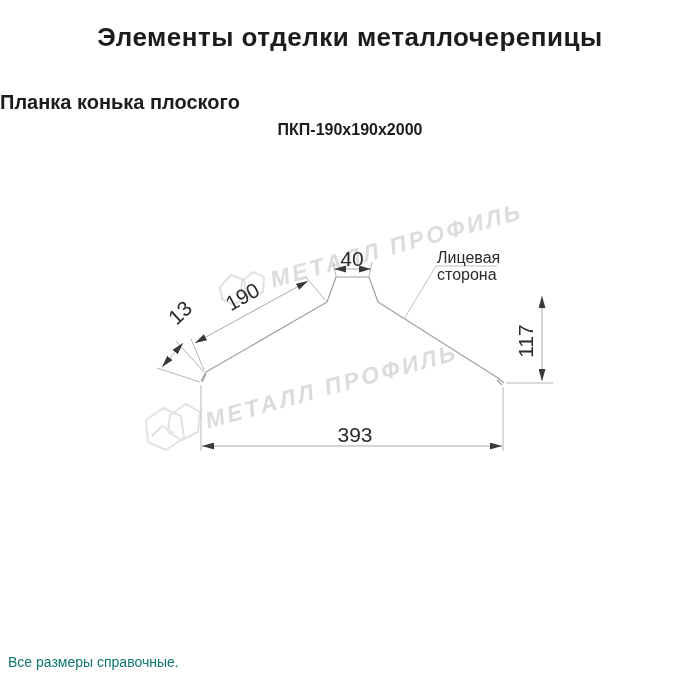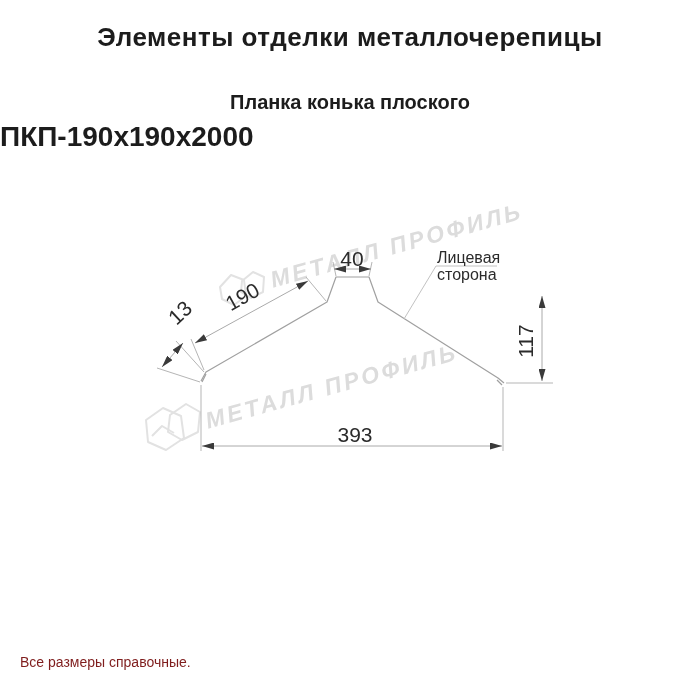--- a/index.html
+++ b/index.html
@@ -5,37 +5,37 @@
   html,body{margin:0;padding:0;background:#ffffff;}
   .page{
     position:relative;width:700px;height:700px;background:#ffffff;overflow:hidden;
     font-family:"Liberation Sans", sans-serif;
   }
   .title{
     position:absolute;left:0;top:22px;width:700px;text-align:center;
     font-size:26px;font-weight:bold;color:#1c1c1c;letter-spacing:0.5px;
   }
   .subtitle{
-    position:absolute;left:0;top:91px;width:700px;text-align:center;
+    position:absolute;left:0;top:91px;width:700px;text-align:left;
     font-size:20px;font-weight:bold;color:#1c1c1c;
   }
   .model{
-    position:absolute;left:0;top:121px;width:700px;
-    font-size:28px;font-weight:bold;color:#1c1c1c;
+    position:absolute;left:0;top:121px;width:700px;text-align:center;
+    font-size:16px;font-weight:bold;color:#1c1c1c;
   }
   .wm{
     position:absolute;white-space:nowrap;
     font-style:italic;font-weight:bold;font-size:23px;letter-spacing:3px;
     color:#dcdcdc;transform-origin:0 50%;
   }
   .wm1{left:271px;top:267px;transform:rotate(-15.5deg);}
   .wm2{left:206px;top:408px;transform:rotate(-15.5deg);}
   svg.drawing{position:absolute;left:0;top:0;}
   .notes{
-    position:absolute;left:20px;top:654px;color:#7f1d1d;font-size:14px;line-height:17px;
+    position:absolute;left:8px;top:654px;color:#0f766e;font-size:14px;line-height:17px;
   }
 </style>
 </head>
 <body>
 
 <div class="page">
 
   <div class="title">Элементы отделки металлочерепицы</div>
   <div class="subtitle">Планка конька плоского</div>
   <div class="model">ПКП-190х190х2000</div>

